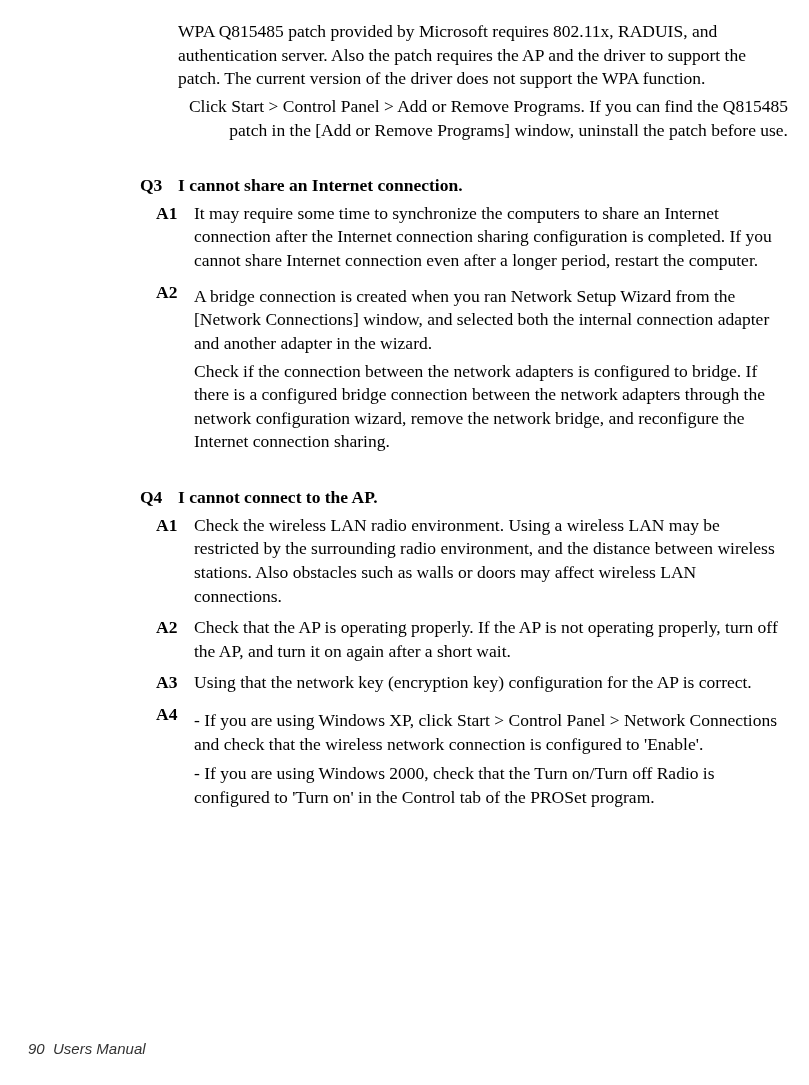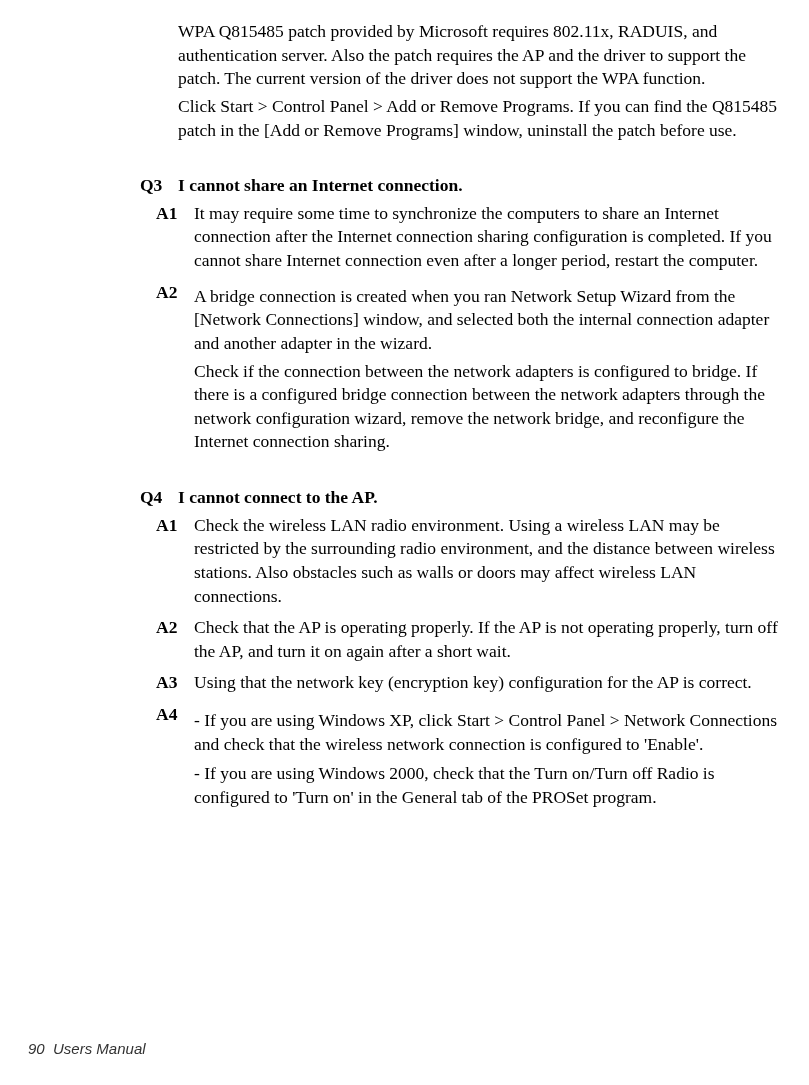--- a/index.html
+++ b/index.html
@@ -83,21 +83,21 @@
 </head>
 <body>
 
 <div class="page">
   <div class="content">
 
     <div class="cont-row block">
       <div class="cont-label"></div>
       <div class="text-col">
         <p class="para">WPA Q815485 patch provided by Microsoft requires 802.11x, RADUIS, and authentication server. Also the patch requires the AP and the driver to support the patch. The current version of the driver does not support the WPA function.</p>
-        <p class="para" style="margin-top:4px;">Click Start &gt; Control Panel &gt; Add or Remove Programs. If you can find the Q815485 patch in the [Add or Remove Programs] window, uninstall the patch before use.</p>
+        <p class="para" style="margin-top:4px;text-align:right;">Click Start &gt; Control Panel &gt; Add or Remove Programs. If you can find the Q815485 patch in the [Add or Remove Programs] window, uninstall the patch before use.</p>
       </div>
     </div>
 
     <div class="qa-row q-spacing">
       <div class="label-col q">Q3</div>
       <div class="text-col q">I cannot share an Internet connection.</div>
     </div>
 
     <div class="qa-row a-spacing">
       <div class="label-col">A1</div>
@@ -137,21 +137,21 @@
       <div class="label-col">A3</div>
       <div class="text-col">
         <p class="para">Using that the network key (encryption key) configuration for the AP is correct.</p>
       </div>
     </div>
 
     <div class="qa-row a-spacing">
       <div class="label-col">A4</div>
       <div class="text-col">
         <p class="para sub-spacing">- If you are using Windows XP, click Start &gt; Control Panel &gt; Network Connections and check that the wireless network connection is configured to 'Enable'.</p>
-        <p class="para sub-spacing">- If you are using Windows 2000, check that the Turn on/Turn off Radio is configured to 'Turn on' in the General tab of the PROSet program.</p>
+        <p class="para sub-spacing">- If you are using Windows 2000, check that the Turn on/Turn off Radio is configured to 'Turn on' in the Control tab of the PROSet program.</p>
       </div>
     </div>
 
   </div>
 
   <div class="footer">
     <span class="pg">90</span>&nbsp;&nbsp;<span>Users Manual</span>
   </div>
 </div>
 

